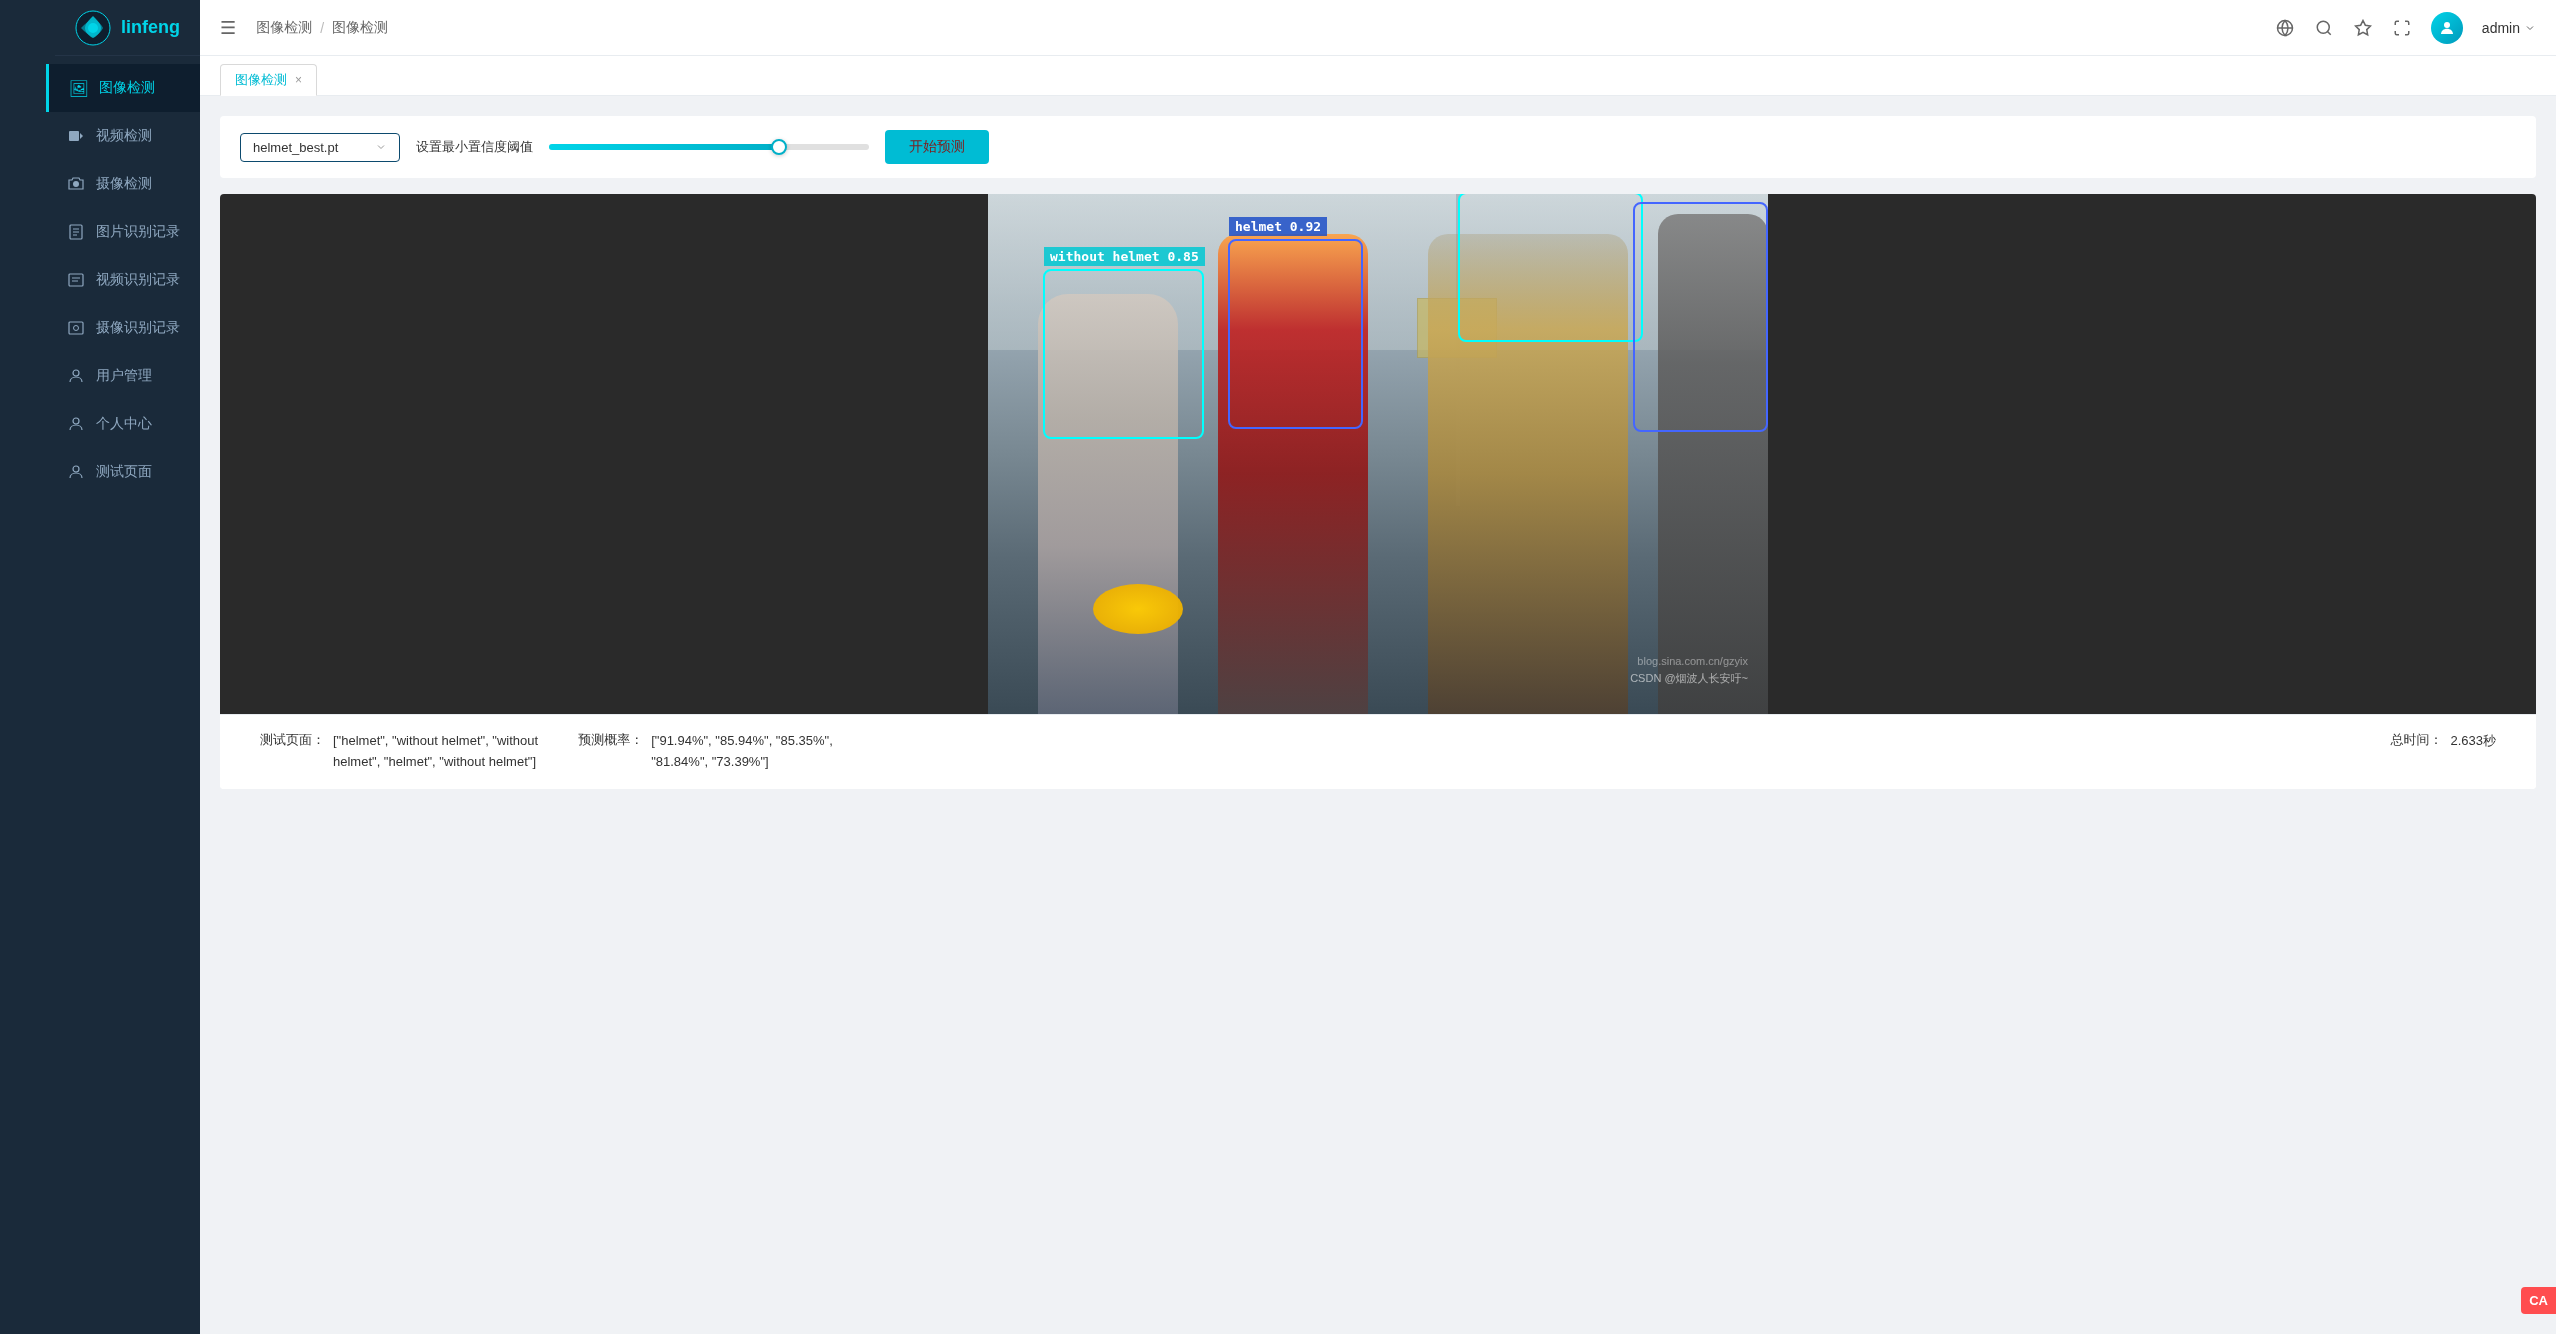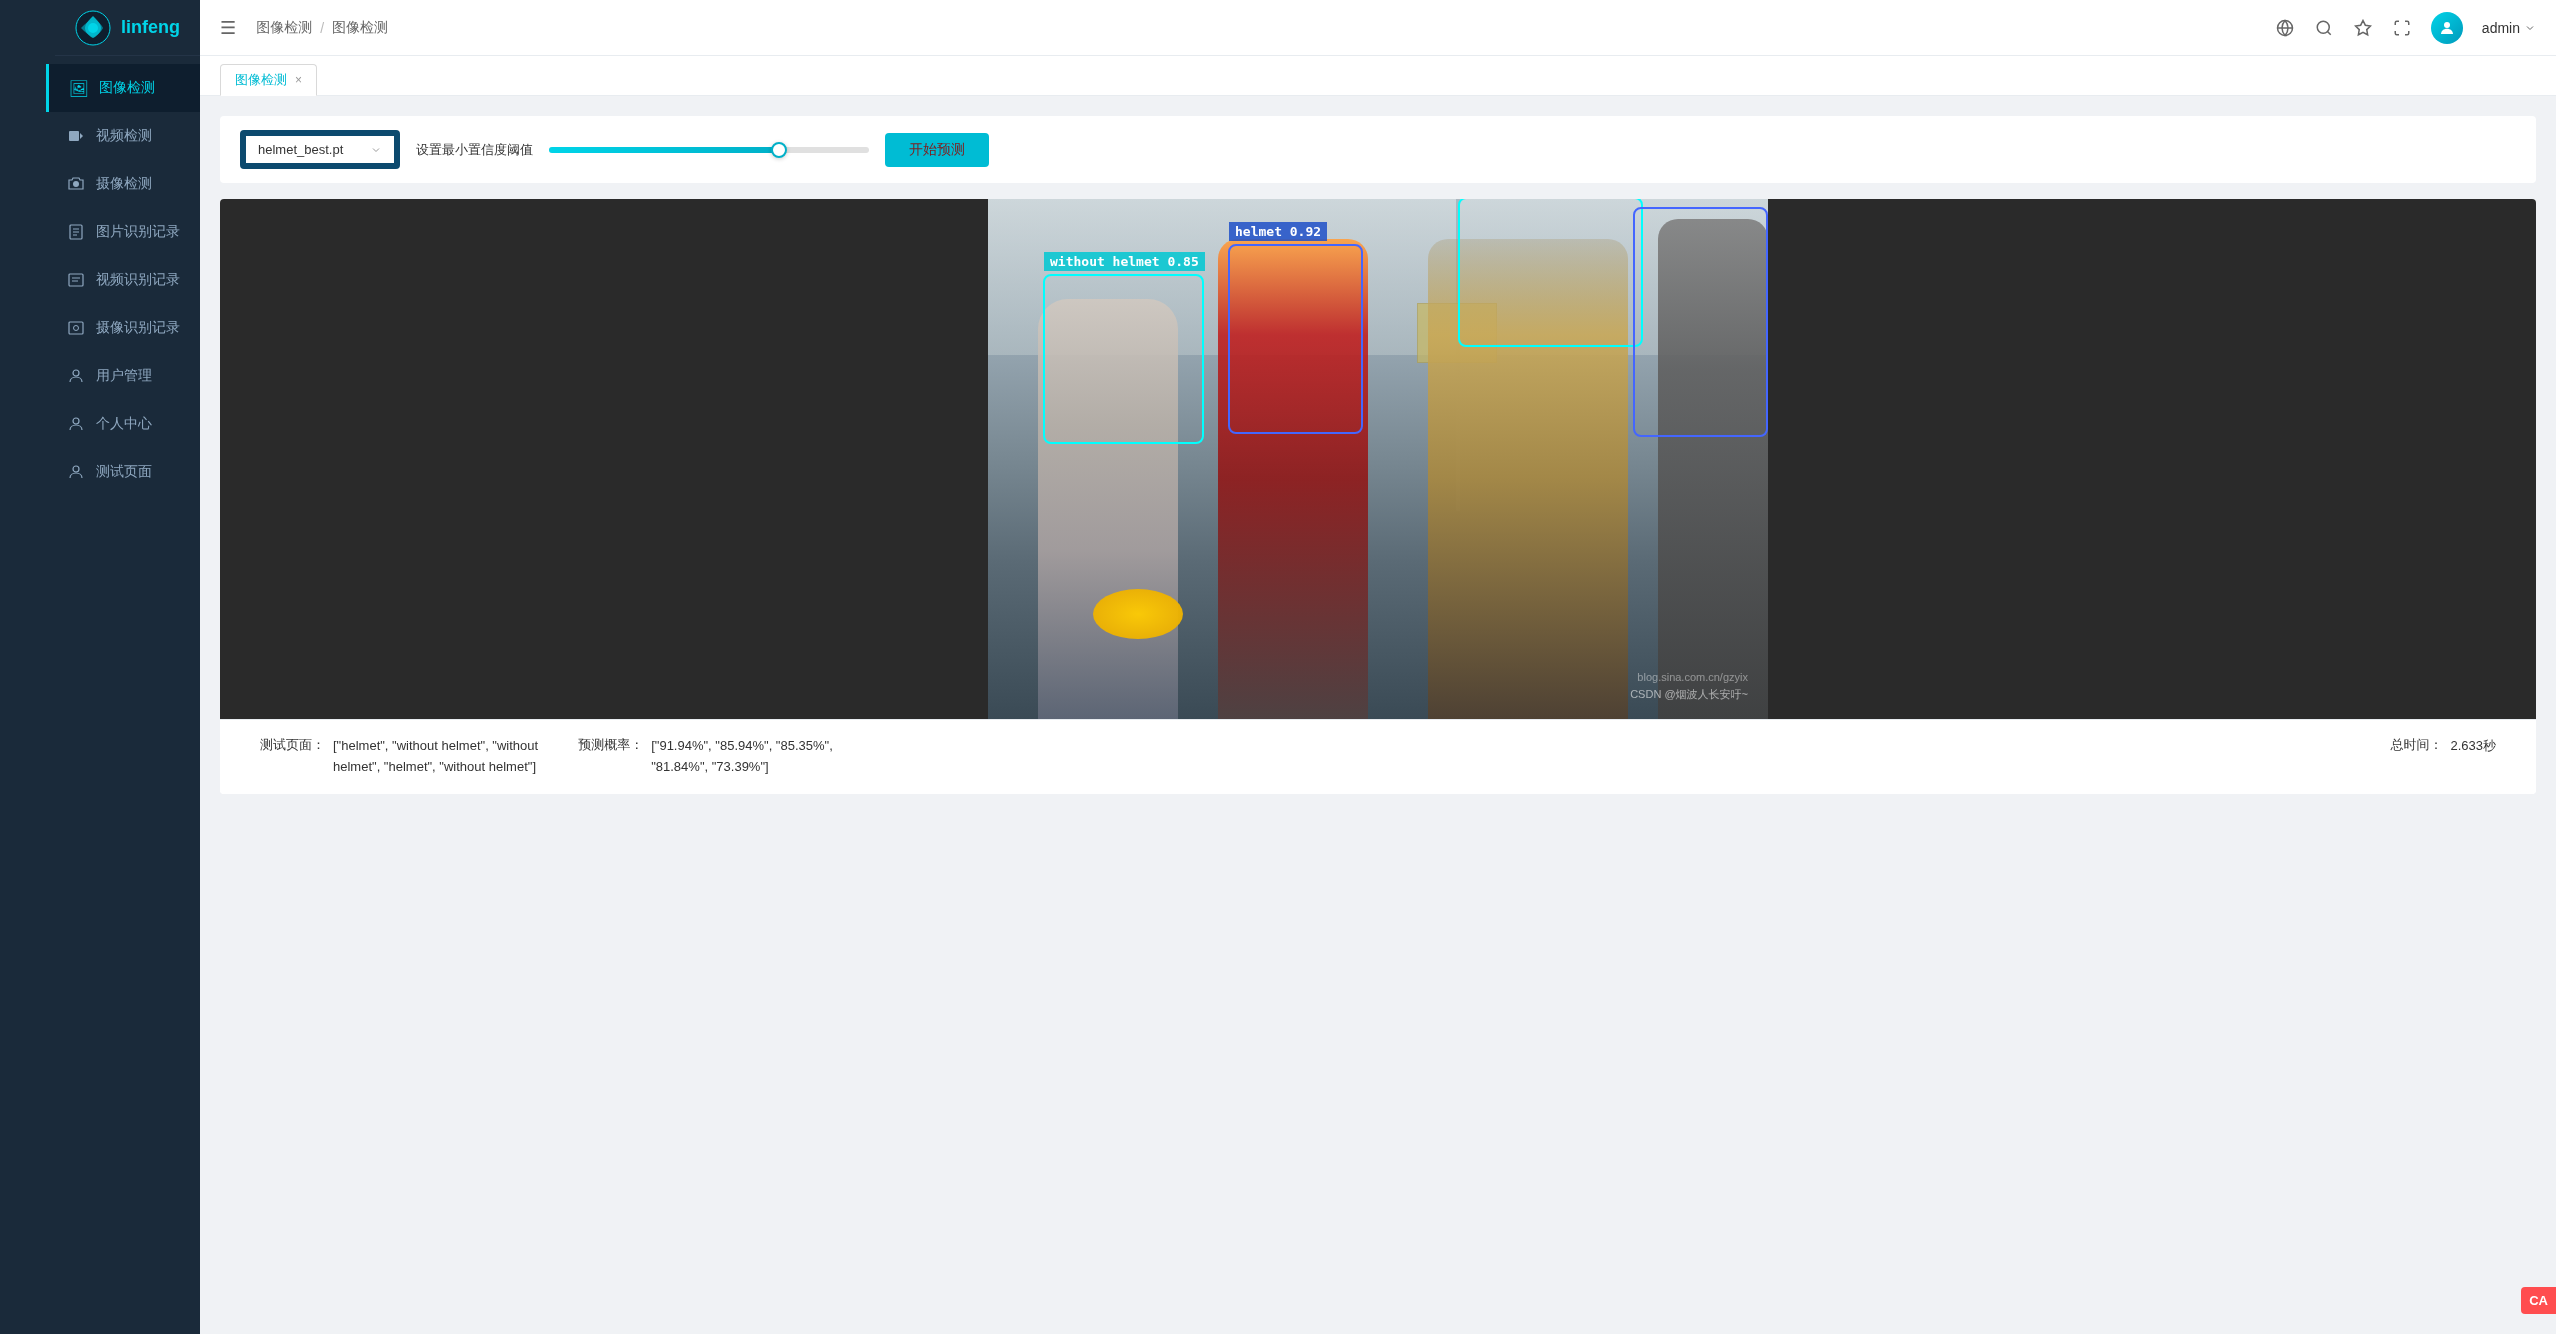--- a/index.html
+++ b/index.html
@@ -168,21 +168,21 @@
       align-items: center;
       gap: 16px;
       margin-bottom: 16px;
       background: #fff;
       padding: 14px 20px;
       border-radius: 4px;
     }
     .model-select {
       display: flex;
       align-items: center;
-      border: 6px solid #0c4a6e;
+      border: 1px solid #0c4a6e;
       border-radius: 4px;
       padding: 6px 12px;
       font-size: 13px;
       color: #333;
       background: #fff;
       cursor: pointer;
       min-width: 160px;
       justify-content: space-between;
     }
     .threshold-label {
@@ -296,21 +296,21 @@
       white-space: nowrap;
     }
     .result-value {
       color: #333;
       line-height: 1.6;
     }
 
     
     .watermark {
       position: absolute;
-      bottom: 17px;
+      bottom: 28px;
       right: 20px;
       color: rgba(255,255,255,0.7);
       font-size: 12px;
       text-align: right;
     }
 
     
     .ca-badge {
       position: fixed;
       bottom: 20px;

